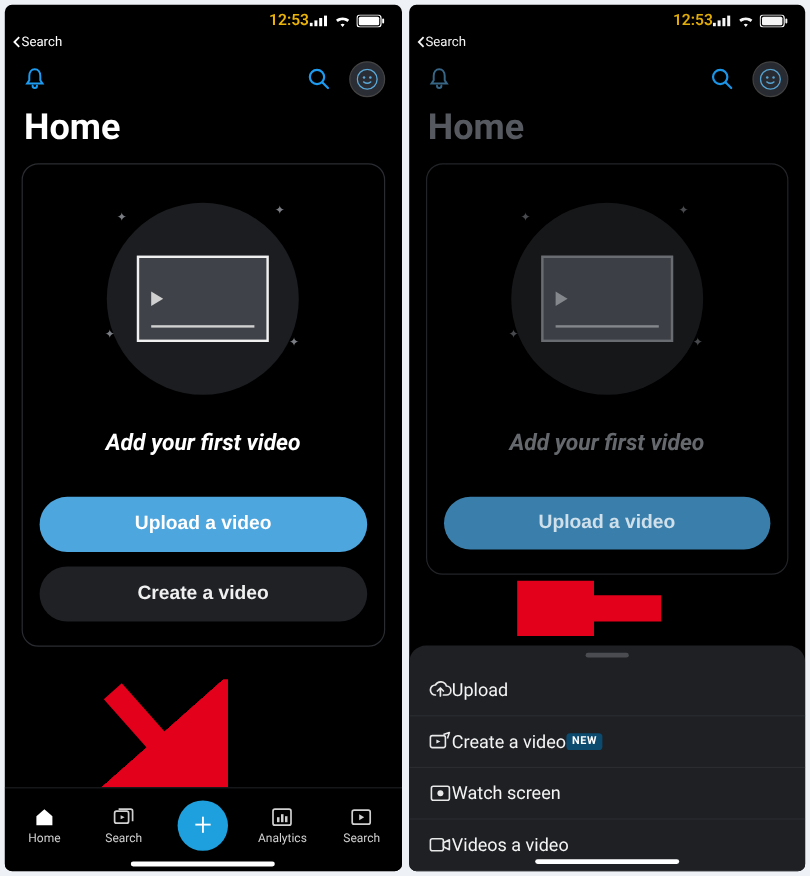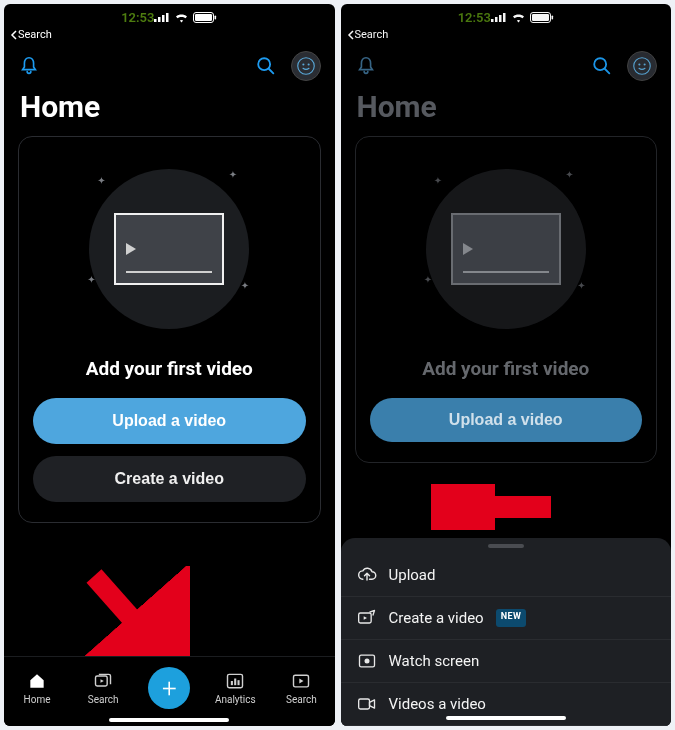--- a/index.html
+++ b/index.html
@@ -13,22 +13,22 @@
   .phone {
     background: #000;
     border-radius: 6px;
     width: 332px; height: 722px;
     overflow: hidden;
     position: relative;
     display: flex; flex-direction: column;
   }
   .statusbar {
     height: 24px;
-    display: flex; justify-content: center; align-items: center;
-    color: #4d7c0f; font-size: 13px; font-weight: 600;
+    display: flex; justify-content: flex-end; align-items: center;
+    color: #eab308; font-size: 13px; font-weight: 600;
     padding: 2px 14px 0;
   }
   .status-right { display:flex; align-items:center; gap:4px; }
   .backline {
     color: #fff; font-size: 11px;
     padding: 0 6px 4px;
     display:flex; align-items:center; gap:0;
   }
   .topbar {
     display:flex; justify-content: space-between; align-items:center;
@@ -67,21 +67,22 @@
     position:absolute; left:10px; top:50%; transform:translateY(-50%);
     width:0; height:0; border-left:10px solid #d0d0d0;
     border-top:6px solid transparent; border-bottom:6px solid transparent;
   }
   .progress-line { position:absolute; bottom:10px; left:10px; right:10px; height:2px; background:#d0d0d0; }
   .progress-line.dim { background:#8a8d92; }
   .sparkle { position:absolute; font-size:10px; color:#7a7d83; }
   .sp1{top:16px;left:18px}.sp2{top:10px;right:22px}.sp3{bottom:54px;left:8px}.sp4{bottom:48px;right:10px}
   .empty-label {
     color:#fff; font-size:19px; font-weight:700;
-    margin: 18px 0 18px;
+    margin: 18px 0 34px;
+    font-style: italic;
   }
   .empty-label.dim { color:#6a6d72; }
   .btn-primary {
     width: 100%; height:46px; border-radius:24px;
     background:#4ea6de; color:#fff; font-size:16px; font-weight:600;
     border:none; display:flex; align-items:center; justify-content:center;
   }
   .btn-secondary {
     width:100%; height:46px; border-radius:24px;
     background:#1f2125; color:#f0f0f0; font-size:16px; font-weight:600;
@@ -116,21 +117,21 @@
     background: rgba(0,0,0,0.04);
   }
   .sheet {
     position:absolute; left:0; right:0; bottom:0;
     background:#1e2024;
     border-top-left-radius:14px; border-top-right-radius:14px;
     padding-top:6px;
   }
   .grab { width:36px; height:4px; border-radius:3px; background:#4a4c51; margin:0 auto 6px;}
   .sheet-row {
-    display:flex; gap:12px;
+    display:flex; align-items:center; gap:0;
     padding:12px 16px;
     border-bottom:1px solid #2a2c30;
     color:#f4f4f4; font-size:15px;
   }
   .sheet-row:last-child { border-bottom:none; padding-bottom:22px;}
   .sheet-icon { width:20px; display:flex; align-items:center; justify-content:center; color:#e8e8e8;}
   .badge-new {
     background:#0c4a6e; color:#fff; font-size:9px; font-weight:700; letter-spacing:0.5px;
     padding:2px 5px; border-radius:3px;
   }

